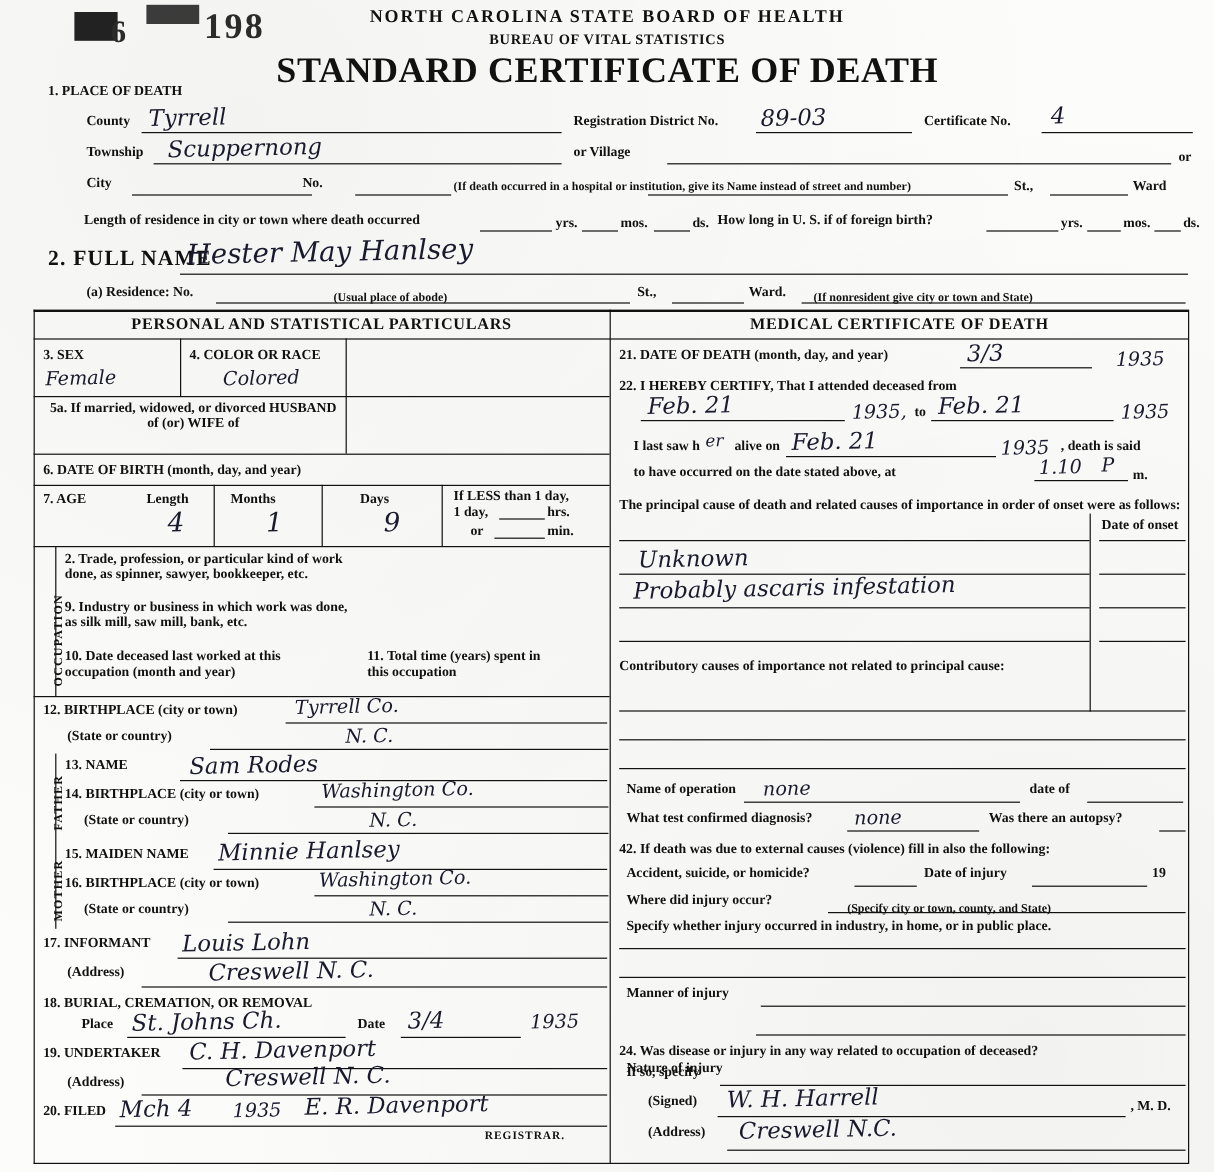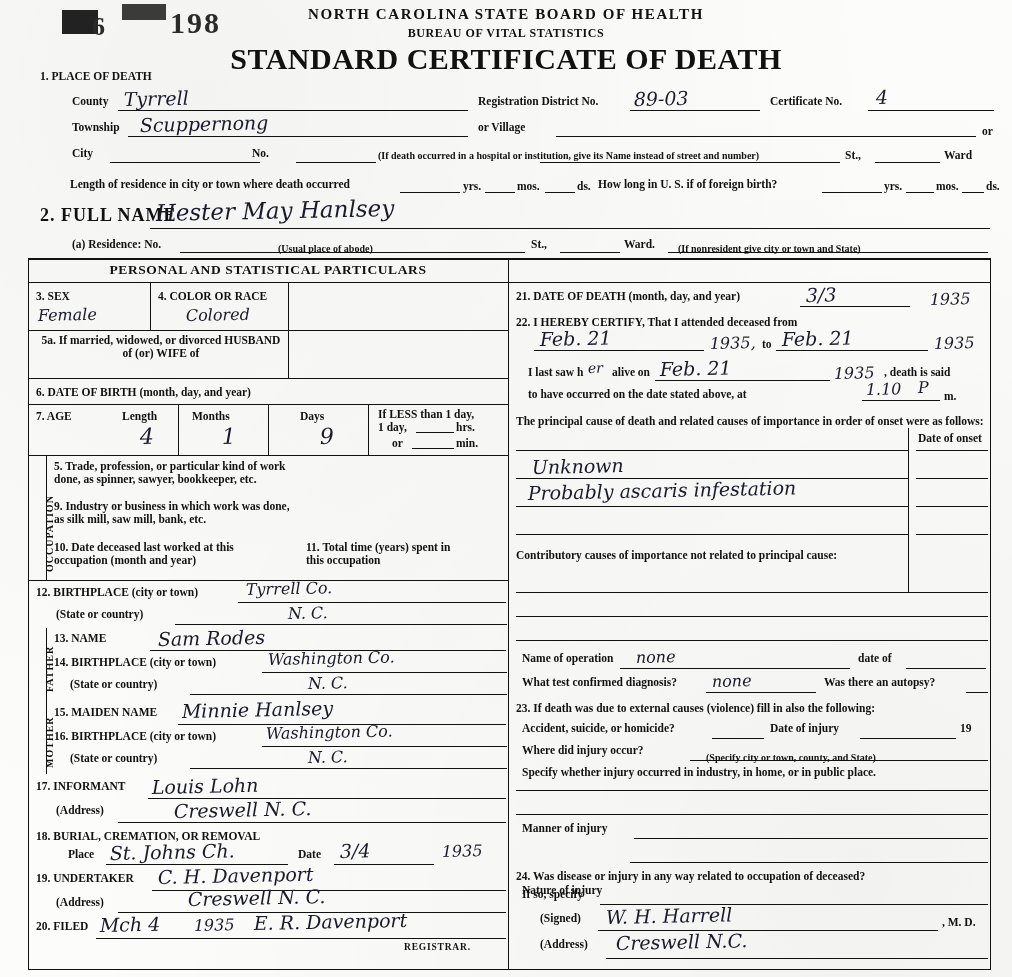--- a/index.html
+++ b/index.html
@@ -170,20 +170,21 @@
   <div class="hr" style="left:668px;top:252px;width:320px;"></div>
   <div class="blk lbl small" style="left:678px;top:243px;">(If nonresident give city or town and State)</div>
 
   <div class="hr" style="left:28px;top:258px;width:962px;height:2px;"></div>
   <div class="vr" style="left:508px;top:258px;height:712px;"></div>
   <div class="vr" style="left:28px;top:258px;height:712px;"></div>
   <div class="vr" style="left:990px;top:258px;height:712px;"></div>
   <div class="hr" style="left:28px;top:969px;width:962px;"></div>
 
   <div class="blk secttl" style="left:28px;top:262px;width:480px;">PERSONAL AND STATISTICAL PARTICULARS</div>
+  <div class="blk secttl" style="left:509px;top:262px;width:481px;">MEDICAL CERTIFICATE OF DEATH</div>
   <div class="hr" style="left:28px;top:282px;width:962px;"></div>
 
   <div class="hr" style="left:28px;top:330px;width:480px;"></div>
   <div class="vr" style="left:150px;top:282px;height:48px;"></div>
   <div class="vr" style="left:288px;top:282px;height:48px;"></div>
 
   <div class="blk lbl" style="left:36px;top:290px;">3. SEX</div>
   <div class="blk lbl" style="left:158px;top:290px;">4. COLOR OR RACE</div>
 
   <div class="blk hw s" style="left:38px;top:306px;">Female</div>
@@ -213,21 +214,21 @@
   <div class="hr" style="left:412px;top:448px;width:42px;"></div>
   <div class="blk lbl reg" style="left:456px;top:437px;">min.</div>
 
   <div class="blk hw" style="left:140px;top:424px;font-size:22px;">4</div>
   <div class="blk hw" style="left:222px;top:424px;font-size:22px;">1</div>
   <div class="blk hw" style="left:320px;top:424px;font-size:22px;">9</div>
 
   <div class="vr" style="left:46px;top:455px;height:125px;"></div>
   <div class="side" style="left:44px;top:572px;">OCCUPATION</div>
 
-  <div class="blk lbl" style="left:54px;top:460px;width:240px;white-space:normal;line-height:12.5px;">5. Trade, profession, or particular kind of work done, as spinner, sawyer, bookkeeper, etc.</div>
+  <div class="blk lbl" style="left:54px;top:460px;width:240px;white-space:normal;line-height:12.5px;">2. Trade, profession, or particular kind of work done, as spinner, sawyer, bookkeeper, etc.</div>
   <div class="blk lbl" style="left:54px;top:500px;width:240px;white-space:normal;line-height:12.5px;">9. Industry or business in which work was done, as silk mill, saw mill, bank, etc.</div>
   <div class="blk lbl" style="left:54px;top:541px;width:205px;white-space:normal;line-height:12.5px;">10. Date deceased last worked at this occupation (month and year)</div>
   <div class="blk lbl" style="left:306px;top:541px;width:165px;white-space:normal;line-height:12.5px;">11. Total time (years) spent in this occupation</div>
   <div class="hr" style="left:28px;top:580px;width:480px;"></div>
 
   <div class="blk lbl" style="left:36px;top:586px;">12. BIRTHPLACE  (city or town)</div>
   <div class="hr" style="left:238px;top:602px;width:268px;"></div>
   <div class="blk hw s" style="left:246px;top:580px;">Tyrrell Co.</div>
   <div class="blk lbl" style="left:56px;top:608px;">(State or country)</div>
   <div class="hr" style="left:175px;top:624px;width:332px;"></div>
@@ -343,21 +344,21 @@
   <div class="blk hw s" style="left:636px;top:648px;">none</div>
   <div class="blk lbl reg" style="left:858px;top:652px;">date of</div>
   <div class="hr" style="left:906px;top:668px;width:80px;"></div>
 
   <div class="blk lbl reg" style="left:522px;top:676px;">What test confirmed diagnosis?</div>
   <div class="hr" style="left:706px;top:692px;width:110px;"></div>
   <div class="blk hw s" style="left:712px;top:672px;">none</div>
   <div class="blk lbl reg" style="left:824px;top:676px;">Was there an autopsy?</div>
   <div class="hr" style="left:966px;top:692px;width:22px;"></div>
 
-  <div class="blk lbl" style="left:516px;top:702px;">23. If death was due to external causes (violence) fill in also the following:</div>
+  <div class="blk lbl" style="left:516px;top:702px;">42. If death was due to external causes (violence) fill in also the following:</div>
   <div class="blk lbl reg" style="left:522px;top:722px;">Accident, suicide, or homicide?</div>
   <div class="hr" style="left:712px;top:738px;width:52px;"></div>
   <div class="blk lbl reg" style="left:770px;top:722px;">Date of injury</div>
   <div class="hr" style="left:860px;top:738px;width:96px;"></div>
   <div class="blk lbl reg" style="left:960px;top:722px;">19</div>
 
   <div class="blk lbl reg" style="left:522px;top:744px;">Where did injury occur?</div>
   <div class="hr" style="left:690px;top:760px;width:298px;"></div>
   <div class="blk lbl small" style="left:706px;top:752px;">(Specify city or town, county, and State)</div>
 

